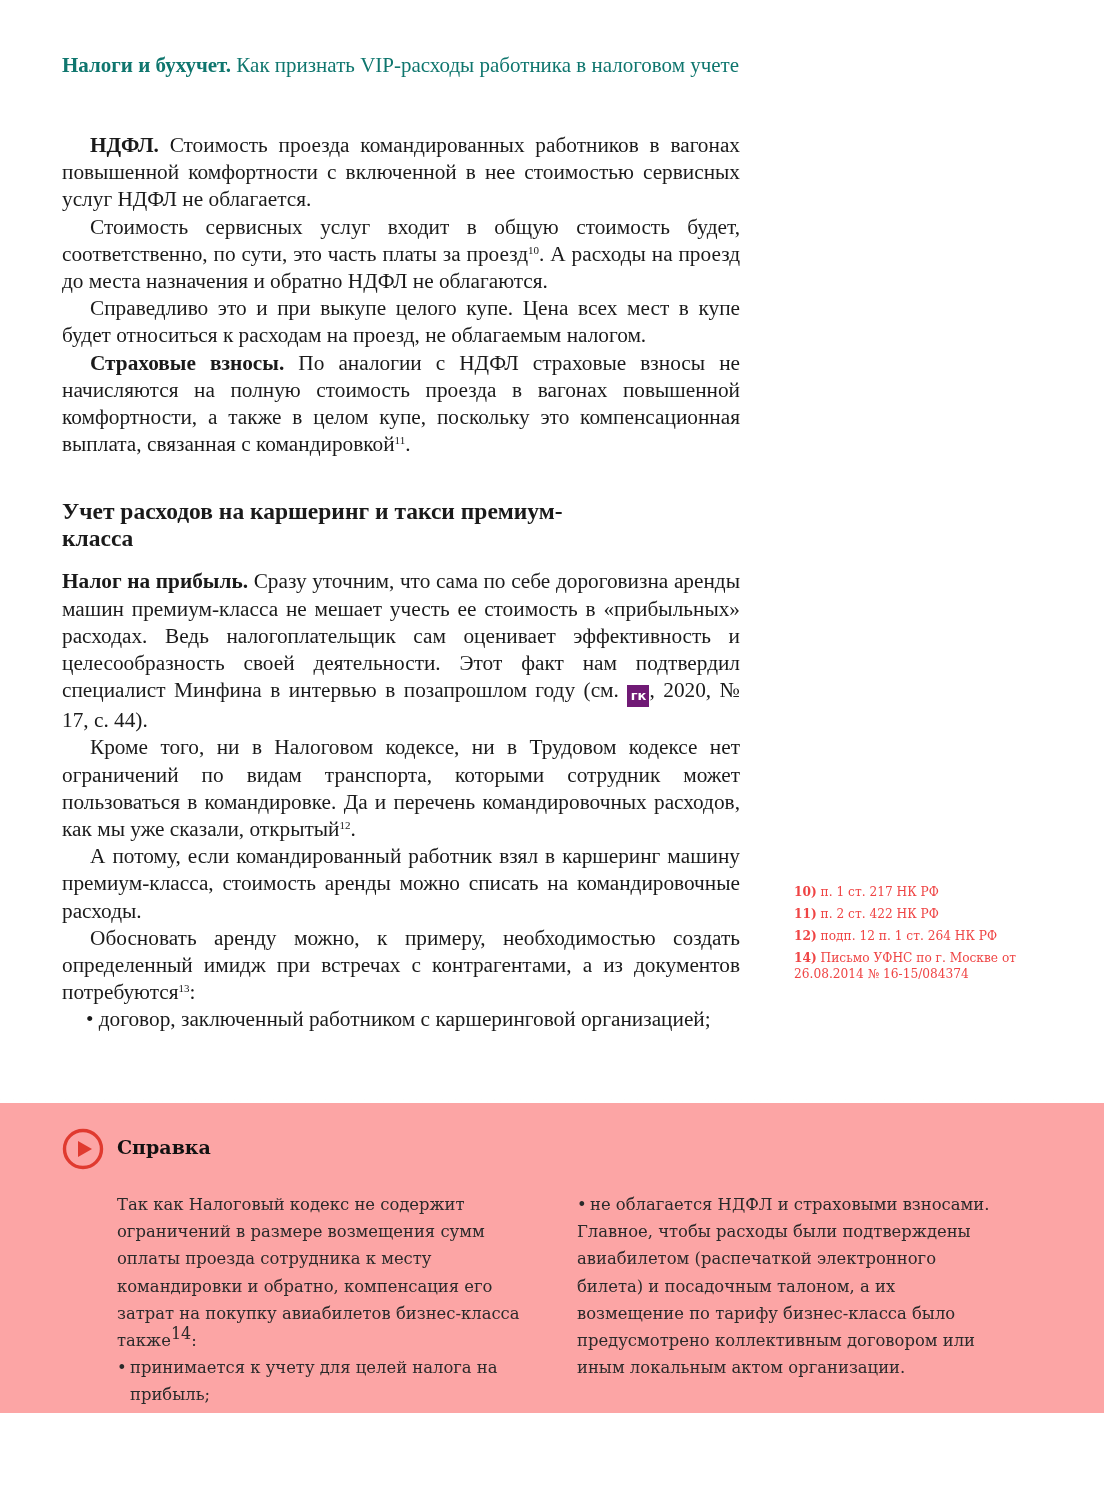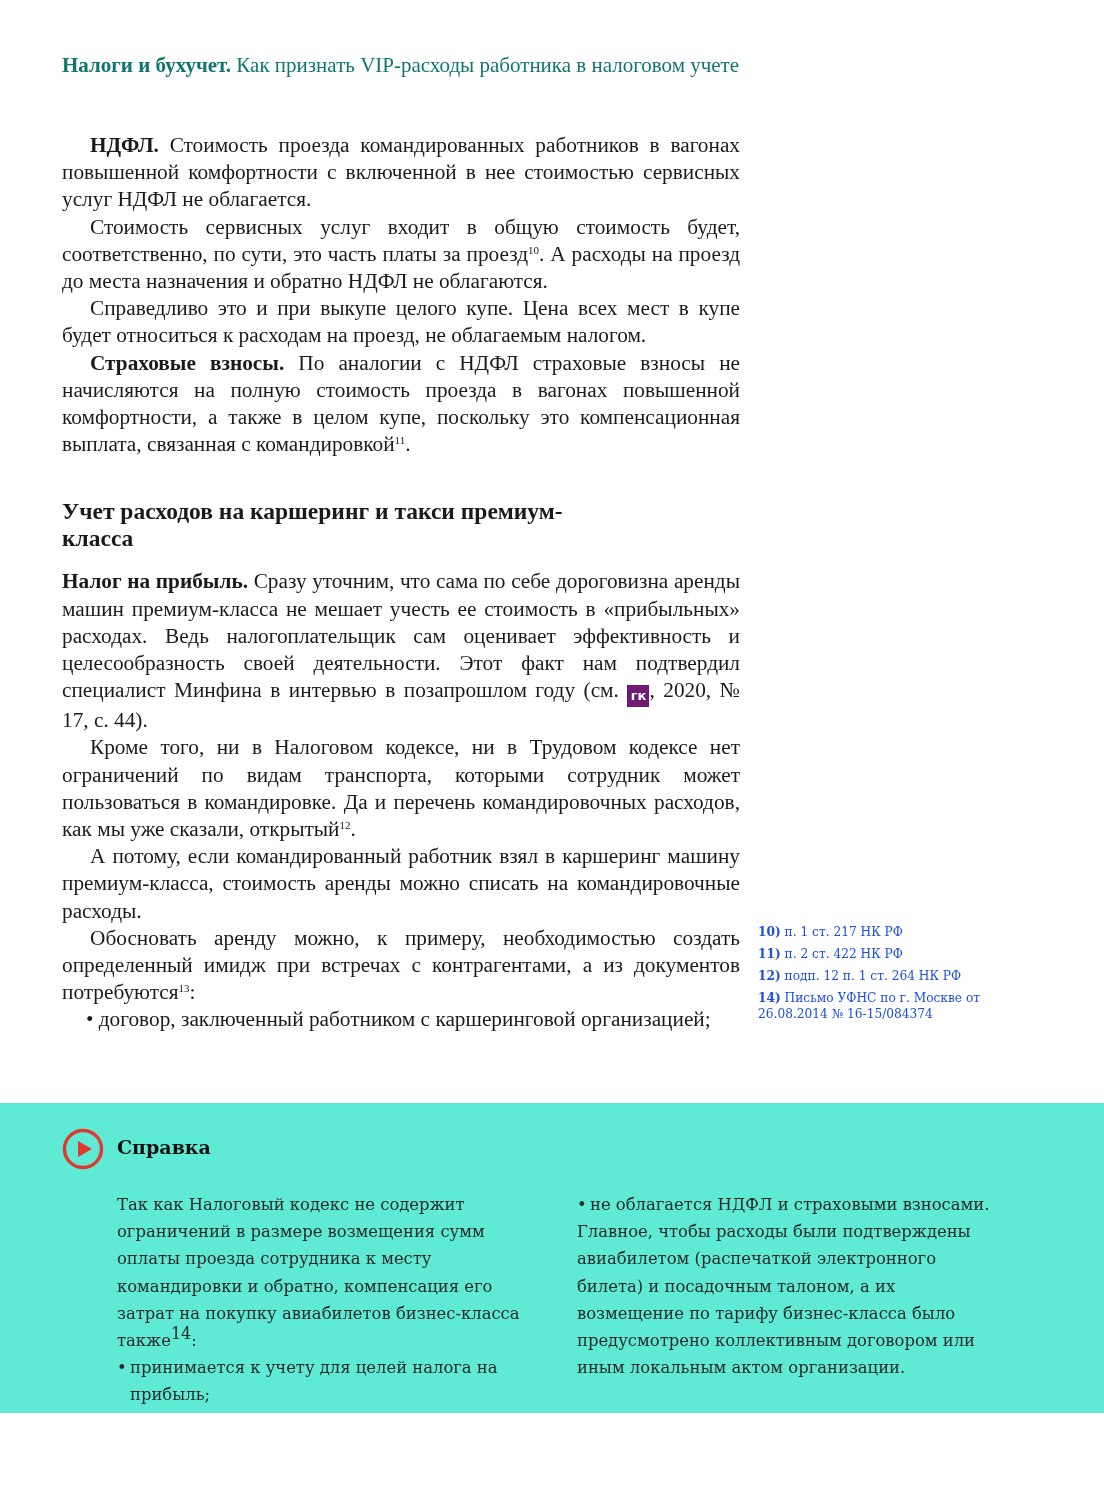--- a/index.html
+++ b/index.html
@@ -30,29 +30,29 @@
   }
   .badge {
     display: inline-block; width: 22px; height: 22px; background: #701a75;
     color: #fff; font-family: "DejaVu Sans", sans-serif; font-weight: bold;
     font-size: 13px; line-height: 22px; text-align: center; vertical-align: -3px;
     text-indent: 0;
   }
   .main .bullet { text-indent: 0; margin-left: 24px; }
 
   .footnotes {
-    position: absolute; left: 758px; top: 884px; width: 260px;
-    font-family: "DejaVu Serif", serif; font-size: 12.2px; line-height: 16px; color: #1d4ed8; margin-top: 40px;
+    position: absolute; left: 794px; top: 884px; width: 260px;
+    font-family: "DejaVu Serif", serif; font-size: 12.2px; line-height: 16px; color: #ef4444;
   }
   .footnotes .fn { margin-bottom: 6px; }
   .footnotes b { font-weight: bold; }
 
   .ref-box {
     position: absolute; left: 0; top: 1103px; width: 1104px; height: 310px;
-    background: #5eead4;
+    background: #fca5a5;
   }
   .ref-box .scallop {
     position: absolute; left: 0; top: -4px; width: 1104px; height: 8px;
     background-image: radial-gradient(circle at 4px 0px, #ffffff 3.5px, transparent 4px);
     background-size: 13px 8px; background-repeat: repeat-x;
   }
   .ref-icon { position: absolute; left: 62px; top: 25px; width: 42px; height: 42px; }
   .ref-title {
     position: absolute; left: 117px; top: 33px;
     font-family: "DejaVu Serif", serif; font-weight: bold; font-size: 19px; color: #111;

